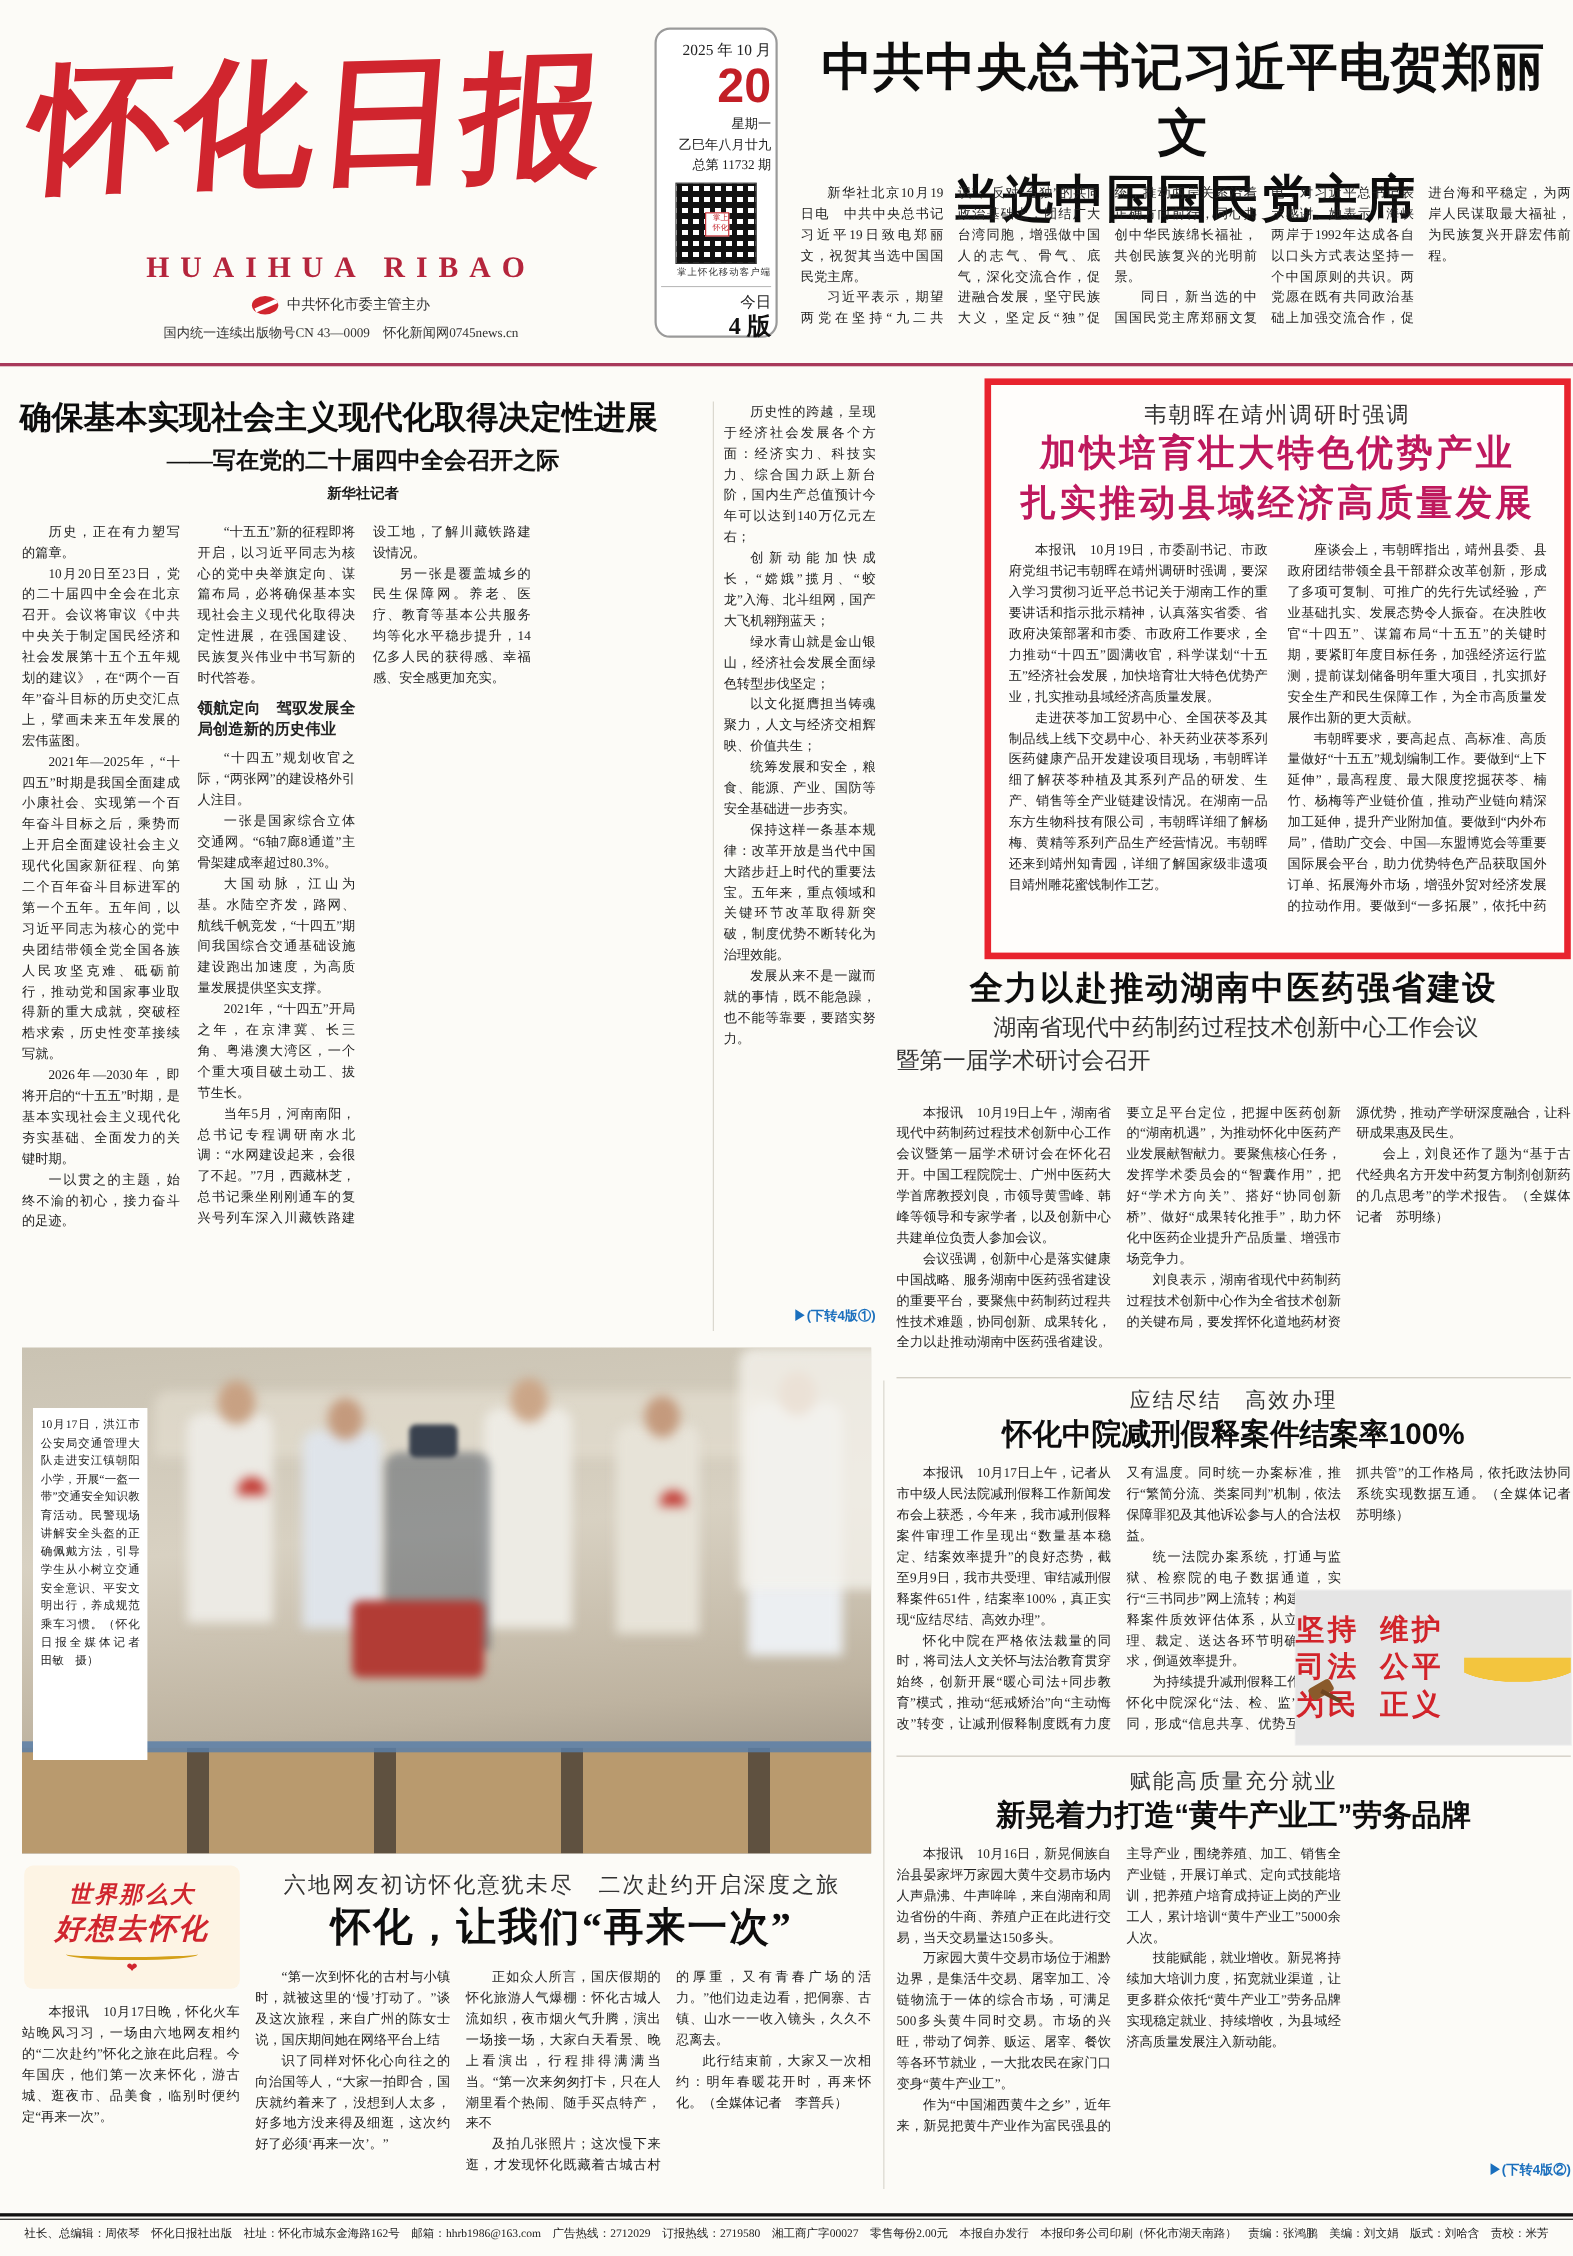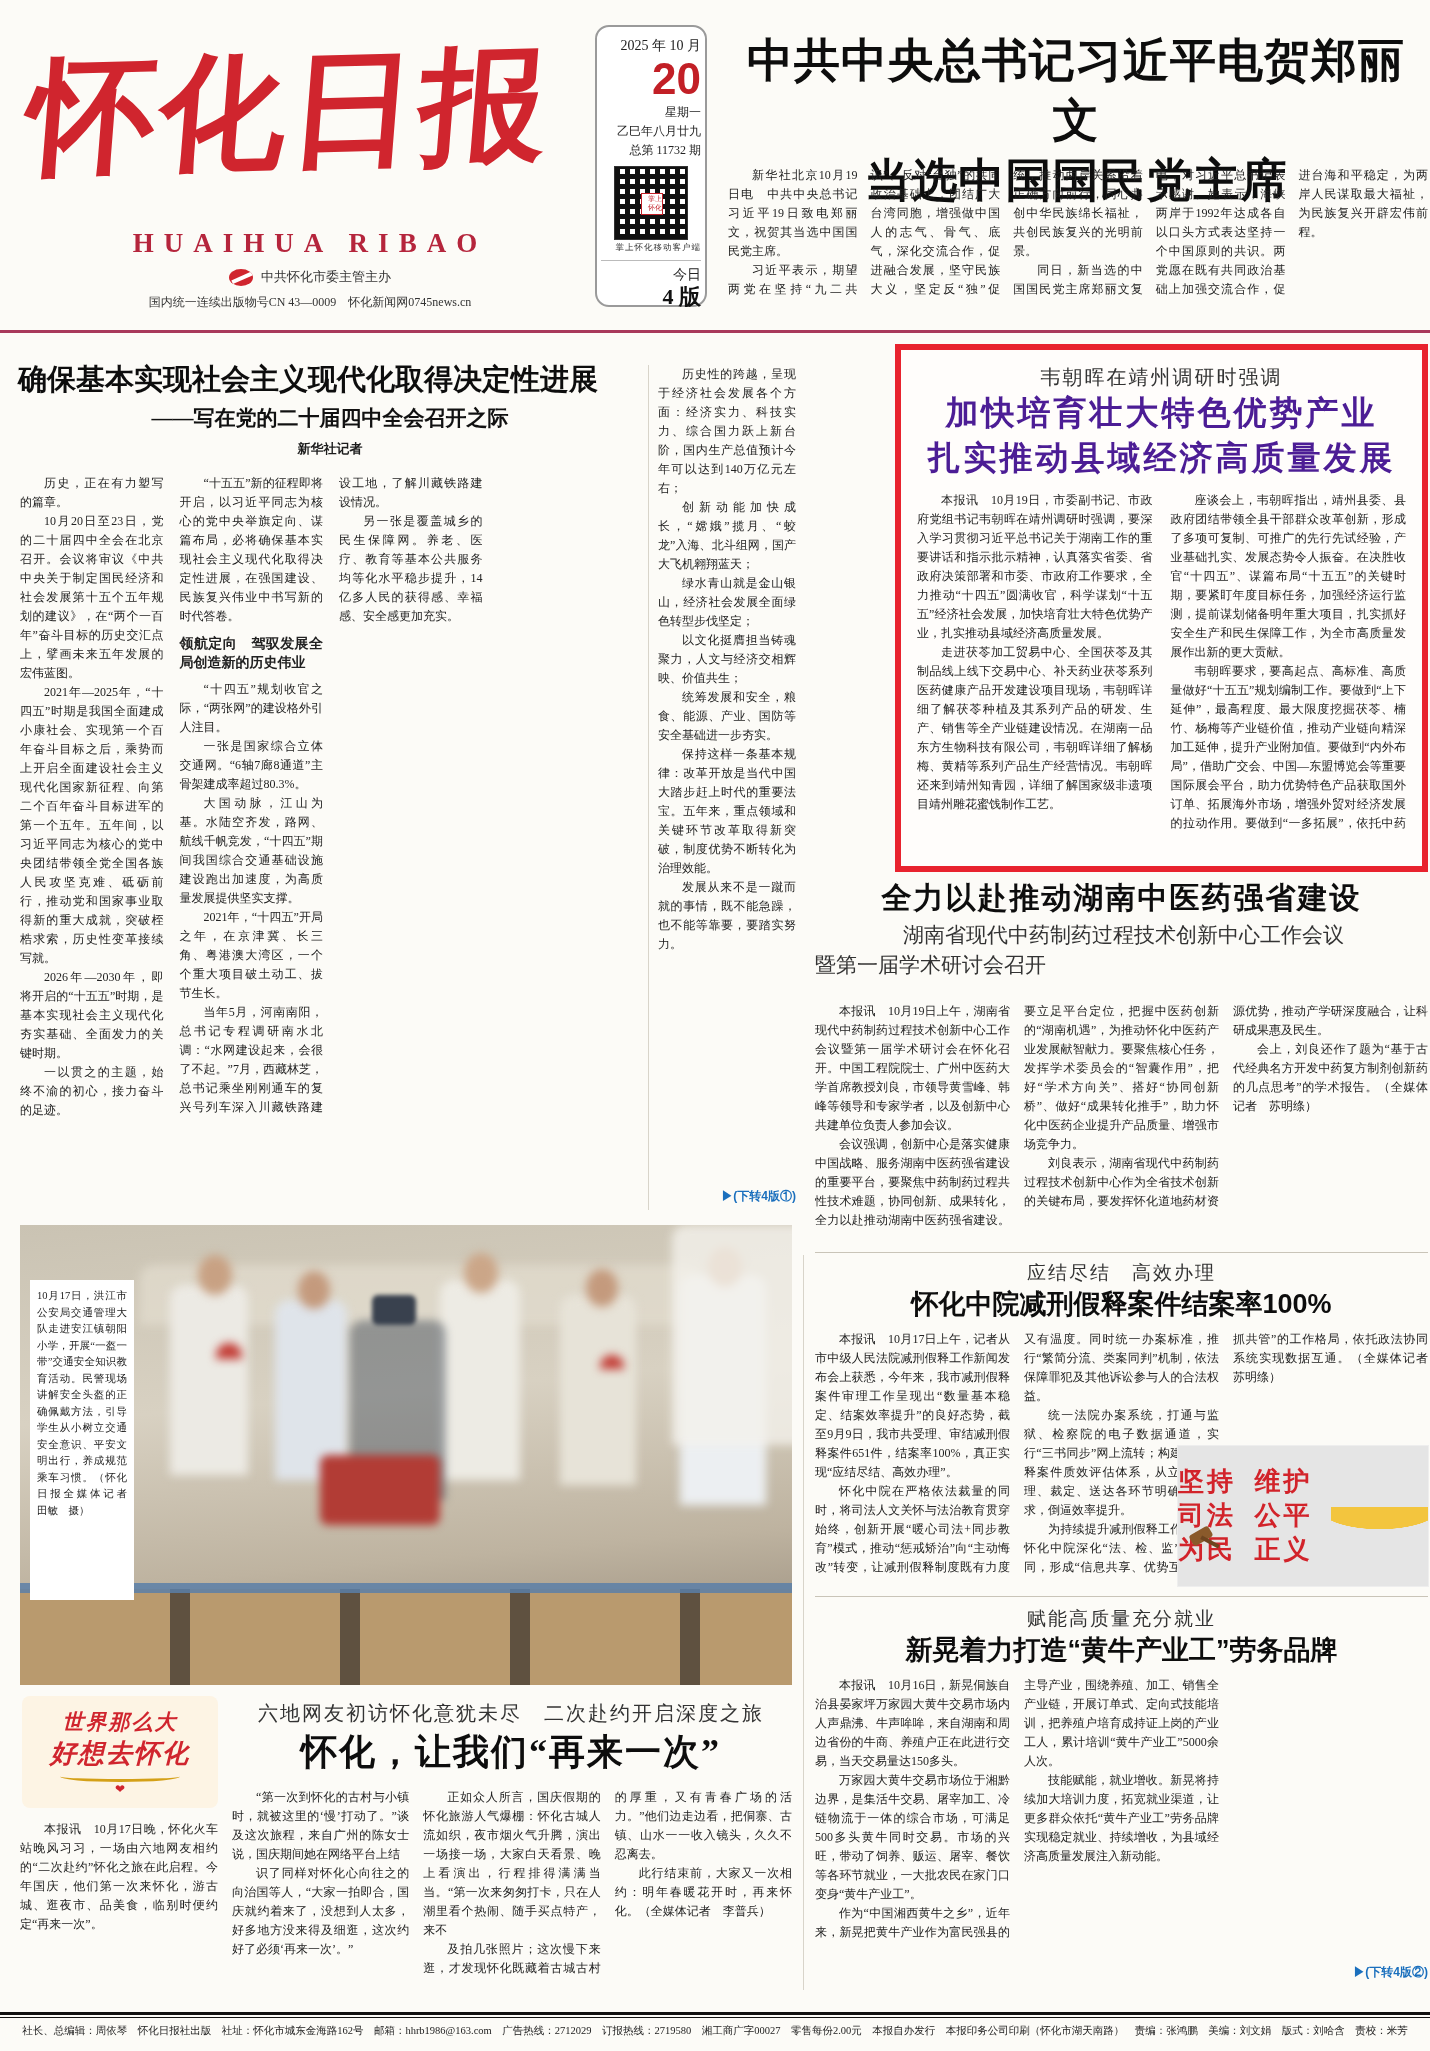--- a/index.html
+++ b/index.html
@@ -46,21 +46,21 @@
   #top-headline{left:726px;top:30px;width:700px;font-size:46px;line-height:60px;font-weight:bold;color:#0d0d0d;letter-spacing:1px;}
   #maroon-rule{left:0;top:330px;width:1430px;height:3px;background:#a8395b;}
   #lead-title{left:18px;top:360px;width:624px;font-size:29px;font-weight:bold;white-space:nowrap;color:#0d0d0d;letter-spacing:0px;}
   #lead-subtitle{left:20px;top:404px;width:620px;font-size:21px;font-weight:bold;color:#111;}
   #lead-byline{left:20px;top:440px;width:620px;font-size:13px;font-weight:bold;}
   #lead-subhead{font-size:14px;font-weight:bold;margin:8px 0;text-indent:0;font-family:"Liberation Sans",sans-serif;}
 
   
   #red-box{left:895px;top:344px;width:533px;height:528px;border:6px solid #e8232e;background:#fffdfb;box-sizing:border-box;padding:10px 16px;}
   #wz-kicker{font-size:20px;margin-top:4px;}
-  .wz-title{font-size:33px;font-weight:bold;letter-spacing:3px;line-height:45px;color:#4c1d95;}
+  .wz-title{font-size:33px;font-weight:bold;letter-spacing:3px;line-height:45px;color:#be185d;}
   #wz-body{height:352px;overflow:hidden;column-count:2;column-gap:18px;column-fill:auto;margin-top:10px;}
 
   
   #tcm-headline{left:815px;top:878px;width:613px;font-size:30px;font-weight:bold;letter-spacing:2px;color:#0d0d0d;}
   .tcm-sub{font-family:"Liberation Sans",sans-serif;font-weight:400;color:#333;font-size:21px;line-height:30px;}
   #tcm-body{left:815px;top:1002px;width:613px;height:244px;overflow:hidden;column-count:3;column-gap:14px;column-fill:auto;}
 
   
   #court-kicker{left:815px;top:1260px;width:613px;font-size:19px;}
   #court-headline{left:815px;top:1286px;width:613px;font-size:27px;font-weight:bold;color:#0d0d0d;}

